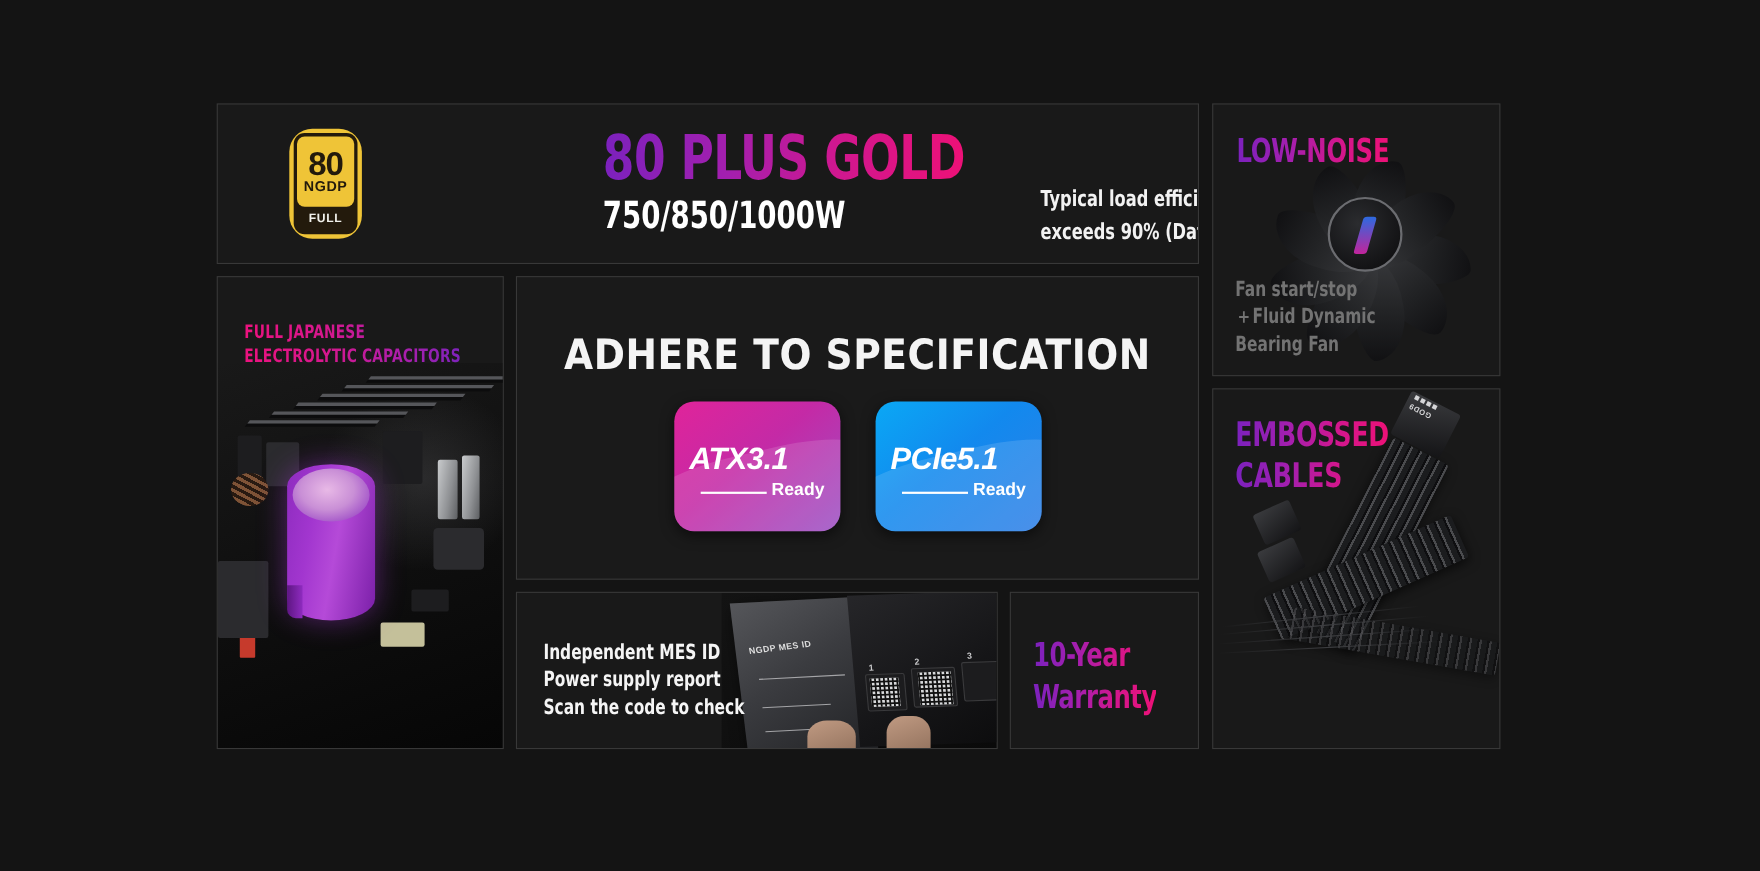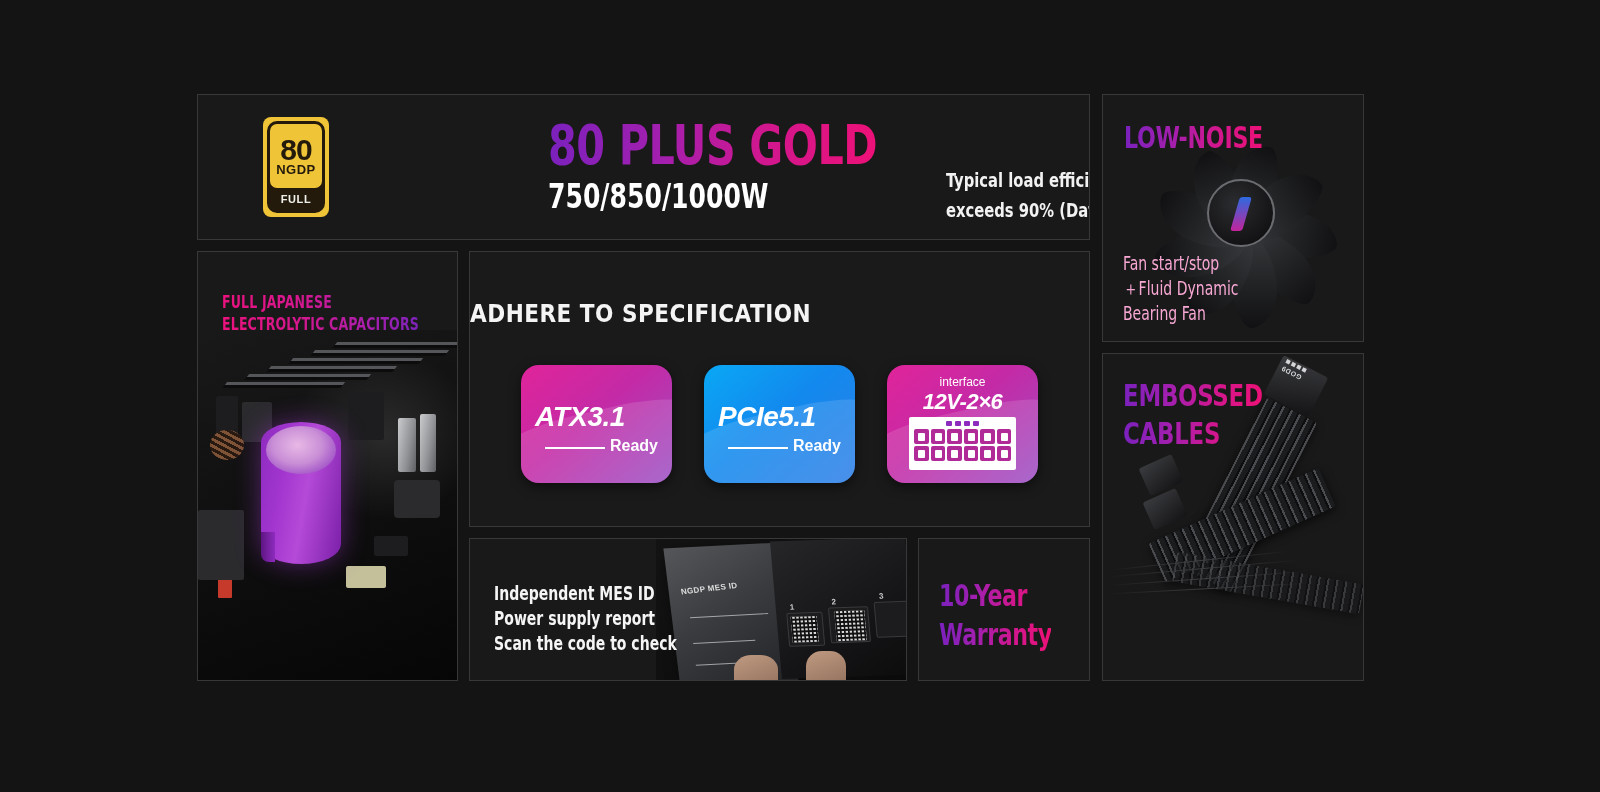--- a/index.html
+++ b/index.html
@@ -41,21 +41,21 @@
     -webkit-background-clip:text; background-clip:text;
     color:transparent; -webkit-text-fill-color:transparent;
   }
 
   
   #p-eff { left:0; top:0; width:893px; height:146px; }
 
   .badge80 {
     position:absolute; left:65px; top:22px;
     width:66px; height:100px;
-    border-radius:8px;
+    border-radius:21px;
     background:#efc437;
     padding:4px;
   }
   .badge80 .inner {
     width:100%; height:100%;
     border-radius:10px;
     background:#231a0c;
     padding:3px;
     display:flex; flex-direction:column;
   }
@@ -148,22 +148,22 @@
   }
   #cap-sub {
     position:absolute; left:23px; top:87px;
     font-size:25px; font-weight:400; color:#ffffff; line-height:30px;
   }
 
   
   #p-spec { left:272px; top:157px; width:621px; height:276px; background:#1a1a1a; }
   #spec-title {
     position:absolute; left:0; right:0; top:48px;
-    color:#f4f4f4;
-    font-size:24px; font-weight:700; letter-spacing:.5px;
+    text-align:center; color:#f4f4f4;
+    font-size:38px; font-weight:700; letter-spacing:.5px;
   }
   .badges {
     position:absolute; left:0; right:0; top:113px;
     display:flex; justify-content:center; gap:32px;
   }
   .pbadge {
     width:151px; height:118px; border-radius:18px;
     position:relative; overflow:hidden;
     box-shadow:0 4px 12px rgba(0,0,0,.5);
   }
@@ -292,21 +292,21 @@
     content:""; position:absolute; left:26px; top:16px; width:12px; height:34px;
     background:linear-gradient(180deg,#2d6ae0,#c2249b);
     transform:skewX(-16deg); border-radius:3px;
   }
   #fan-title {
     position:absolute; left:21px; top:27px;
     font-size:30px; font-weight:700; line-height:32px; letter-spacing:-.3px;
   }
   #fan-text {
     position:absolute; left:20px; top:156px;
-    font-size:19px; font-weight:400; line-height:25px; color:#f9a8d4;
+    font-size:19px; font-weight:700; line-height:25px; color:#737373;
   }
 
   
   #p-cab { left:905px; top:259px; width:262px; height:328px; }
   #cab-art { position:absolute; left:0; top:0; right:0; bottom:0; overflow:hidden; }
   .ribbon {
     position:absolute;
     background:repeating-linear-gradient(90deg,#4a4b4e 0 2px,#1b1c1e 2px 7px,#0e0e10 7px 9px);
     border-radius:3px;
     box-shadow:0 3px 10px rgba(0,0,0,.6);
@@ -407,49 +407,20 @@
         <div class="ready">Ready</div>
       </div>
 
       <div class="pbadge b-pcie">
         <div class="sheen"></div>
         <div class="big">PCIe5.1</div>
         <div class="rline"></div>
         <div class="ready">Ready</div>
       </div>
 
-      <div class="pbadge b-12v">
-        <div class="sheen"></div>
-        <div class="iface">interface</div>
-        <div class="v12">12V-2×6</div>
-        <div class="conn">
-          <div class="toprow">
-              <i></i>
-              <i></i>
-              <i></i>
-              <i></i>
-            </div>
-          <div class="row">
-              <i></i>
-              <i></i>
-              <i></i>
-              <i></i>
-              <i></i>
-              <i></i>
-            </div>
-          <div class="row">
-              <i></i>
-              <i></i>
-              <i></i>
-              <i></i>
-              <i></i>
-              <i></i>
-            </div>
-        </div>
-      </div>
 
     </div>
   </section>
 
   <section class="panel" id="p-mes">
     <div id="mes-photo">
       <div class="booklet">
         <div class="bk-t">NGDP MES ID</div>
         <div class="bk-l" style="left:18px;top:70px;width:78px;"></div>
         <div class="bk-l" style="left:18px;top:96px;width:62px;"></div>

